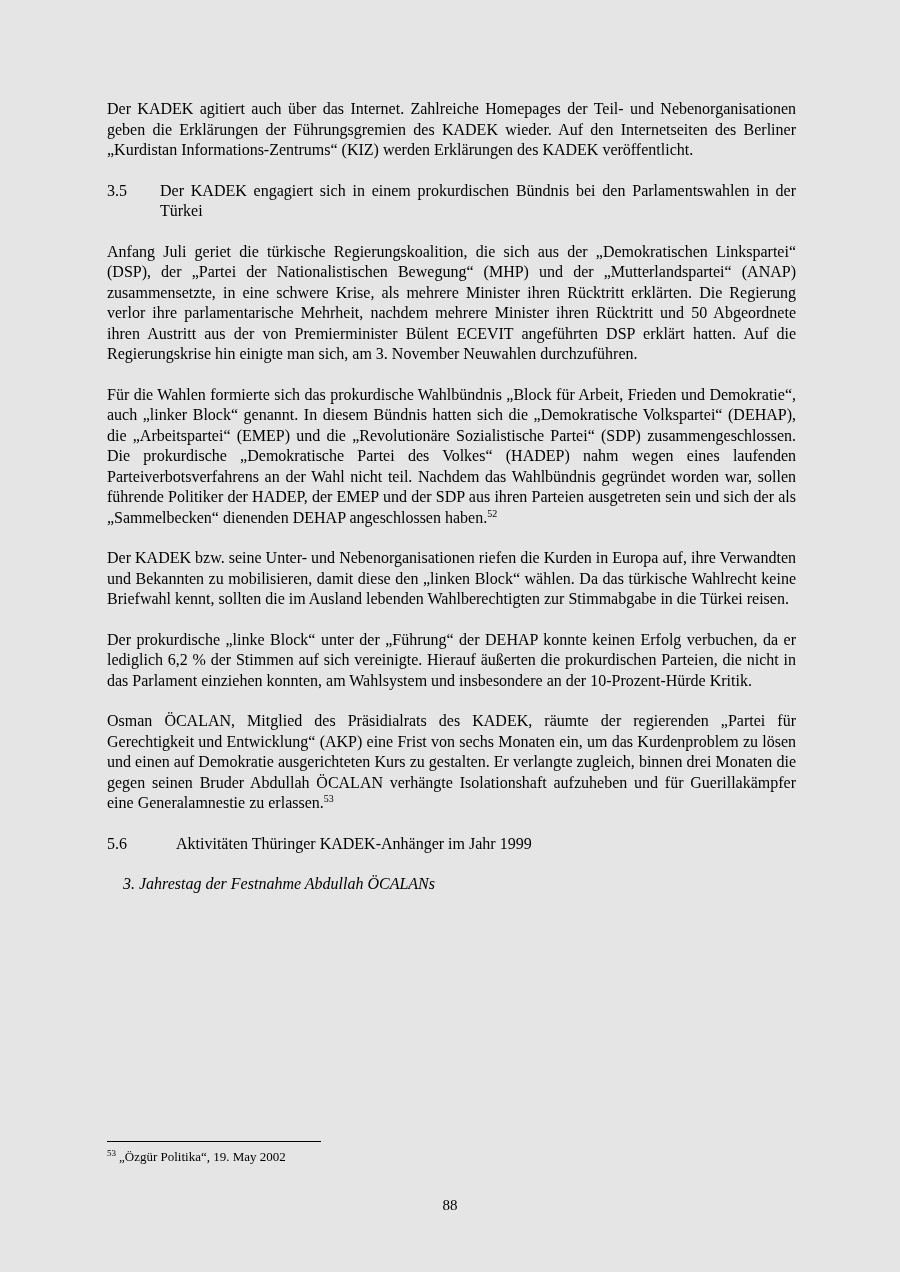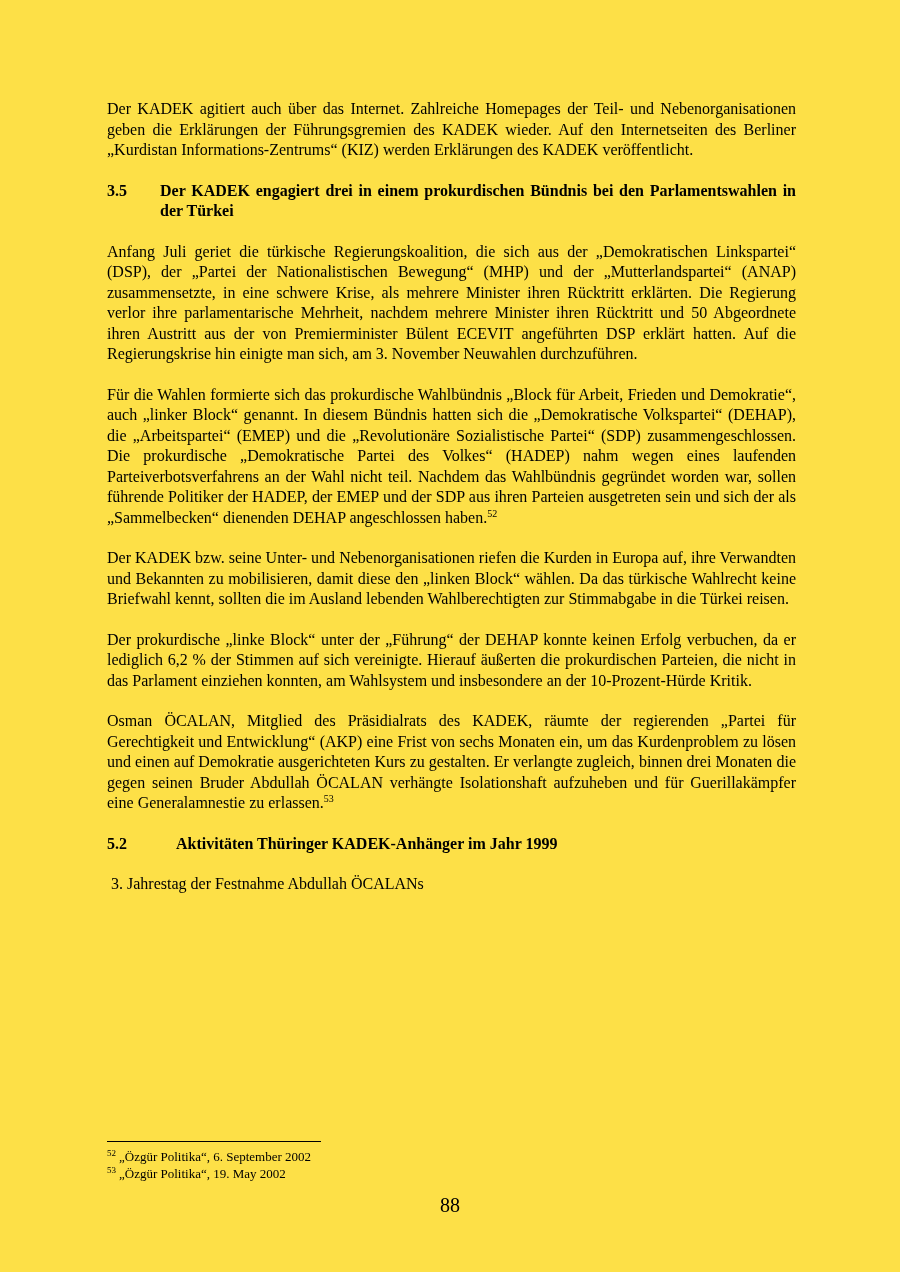--- a/index.html
+++ b/index.html
@@ -7,49 +7,50 @@
   body {
     width: 900px;
     height: 1272px;
     font-family: "Liberation Serif", serif;
     color: #000000;
   }
   .page {
     position: relative;
     width: 900px;
     height: 1272px;
-    background: #fde047;
+    background: #e5e5e5;
     overflow: hidden;
   }
   .content {
     position: absolute;
     left: 107px;
     top: 99px;
     width: 689px;
   }
   .body-para {
     font-size: 16px;
     line-height: 20.5px;
     text-align: justify;
     margin: 0 0 20px 0;
   }
   .heading {
     display: flex;
-    font-weight: bold;
+    font-weight: normal;
     font-size: 16px;
     line-height: 20.5px;
     margin: 11px 0 20px 0;
   }
   .h-num { flex: 0 0 53px; }
   .h-num-lg { flex: 0 0 69px; }
   .h-title { flex: 1; text-align: justify; }
   .italic-sub {
+    font-style: italic;
     font-size: 16px;
     line-height: 20.5px;
-    margin: 0 0 21px 4px;
+    margin: 0 0 21px 16px;
   }
   sup.fn-ref {
     font-size: 10px;
     line-height: 0;
     vertical-align: super;
   }
   .footnotes {
     position: absolute;
     left: 107px;
     top: 1141px;
@@ -68,65 +69,62 @@
     line-height: 0;
     vertical-align: super;
     margin-right: 3px;
   }
   .page-number {
     position: absolute;
     top: 1196px;
     left: 0;
     width: 900px;
     text-align: center;
-    font-size: 20px;
+    font-size: 15px;
     line-height: 18px;
   }
 </style>
 </head>
 <body>
 
 <div class="page">
   <div class="content">
 
     <p class="body-para">Der KADEK agitiert auch über das Internet. Zahlreiche Homepages der Teil- und Nebenorganisationen geben die Erklärungen der Führungsgremien des KADEK wieder. Auf den Internetseiten des Berliner „Kurdistan Informations-Zentrums“ (KIZ) werden Erklärungen des KADEK veröffentlicht.</p>
 
     <div class="heading">
       <span class="h-num">3.5</span>
-      <span class="h-title">Der KADEK engagiert drei in einem prokurdischen Bündnis bei den Parlamentswahlen in der Türkei</span>
+      <span class="h-title">Der KADEK engagiert sich in einem prokurdischen Bündnis bei den Parlamentswahlen in der Türkei</span>
     </div>
 
     <p class="body-para">Anfang Juli geriet die türkische Regierungskoalition, die sich aus der „Demokratischen Linkspartei“ (DSP), der „Partei der Nationalistischen Bewegung“ (MHP) und der „Mutterlandspartei“ (ANAP) zusammensetzte, in eine schwere Krise, als mehrere Minister ihren Rücktritt erklärten. Die Regierung verlor ihre parlamentarische Mehrheit, nachdem mehrere Minister ihren Rücktritt und 50 Abgeordnete ihren Austritt aus der von Premierminister Bülent ECEVIT angeführten DSP erklärt hatten. Auf die Regierungskrise hin einigte man sich, am 3. November Neuwahlen durchzuführen.</p>
 
     <p class="body-para">
       <span>Für die Wahlen formierte sich das prokurdische Wahlbündnis „Block für Arbeit, Frieden und Demokratie“, auch „linker Block“ genannt. In diesem Bündnis hatten sich die „Demokratische Volkspartei“ (DEHAP), die „Arbeitspartei“ (EMEP) und die „Revolutionäre Sozialistische Partei“ (SDP) zusammengeschlossen. Die prokurdische „Demokratische Partei des Volkes“ (HADEP) nahm wegen eines laufenden Parteiverbotsverfahrens an der Wahl nicht teil. Nachdem das Wahlbündnis gegründet worden war, sollen führende Politiker der HADEP, der EMEP und der SDP aus ihren Parteien ausgetreten sein und sich der als „Sammelbecken“ dienenden DEHAP angeschlossen haben.</span><sup class="fn-ref">52</sup>
     </p>
 
     <p class="body-para">Der KADEK bzw. seine Unter- und Nebenorganisationen riefen die Kurden in Europa auf, ihre Verwandten und Bekannten zu mobilisieren, damit diese den „linken Block“ wählen. Da das türkische Wahlrecht keine Briefwahl kennt, sollten die im Ausland lebenden Wahlberechtigten zur Stimmabgabe in die Türkei reisen.</p>
 
     <p class="body-para">Der prokurdische „linke Block“ unter der „Führung“ der DEHAP konnte keinen Erfolg verbuchen, da er lediglich 6,2 % der Stimmen auf sich vereinigte. Hierauf äußerten die prokurdischen Parteien, die nicht in das Parlament einziehen konnten, am Wahlsystem und insbesondere an der 10-Prozent-Hürde Kritik.</p>
 
     <p class="body-para">
       <span>Osman ÖCALAN, Mitglied des Präsidialrats des KADEK, räumte der regierenden „Partei für Gerechtigkeit und Entwicklung“ (AKP) eine Frist von sechs Monaten ein, um das Kurdenproblem zu lösen und einen auf Demokratie ausgerichteten Kurs zu gestalten. Er verlangte zugleich, binnen drei Monaten die gegen seinen Bruder Abdullah ÖCALAN verhängte Isolationshaft aufzuheben und für Guerillakämpfer eine Generalamnestie zu erlassen.</span><sup class="fn-ref">53</sup>
     </p>
 
     <div class="heading">
-      <span class="h-num h-num-lg">5.2</span>
+      <span class="h-num h-num-lg">5.6</span>
       <span class="h-title">Aktivitäten Thüringer KADEK-Anhänger im Jahr 1999</span>
     </div>
 
     <p class="italic-sub">3. Jahrestag der Festnahme Abdullah ÖCALANs</p>
 
 
   </div>
 
   <div class="footnotes">
     <div class="fn-rule"></div>
     <div class="footnote">
-      <sup>52</sup><span>„Özgür Politika“, 6. September 2002</span>
-    </div>
-    <div class="footnote">
       <sup>53</sup><span>„Özgür Politika“, 19. May 2002</span>
     </div>
   </div>
 
   <div class="page-number">88</div>
 </div>
 
 </body></html>

